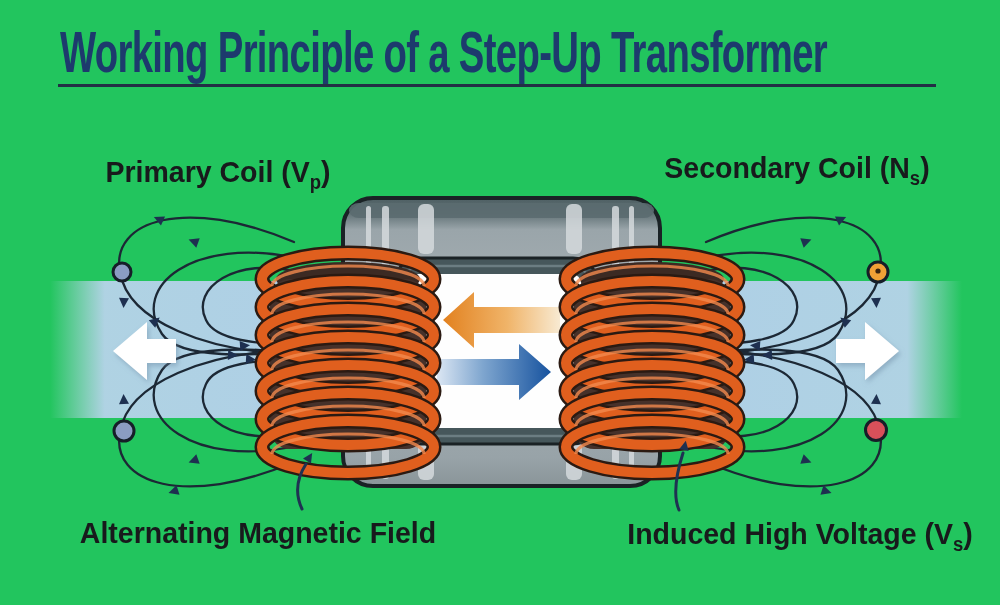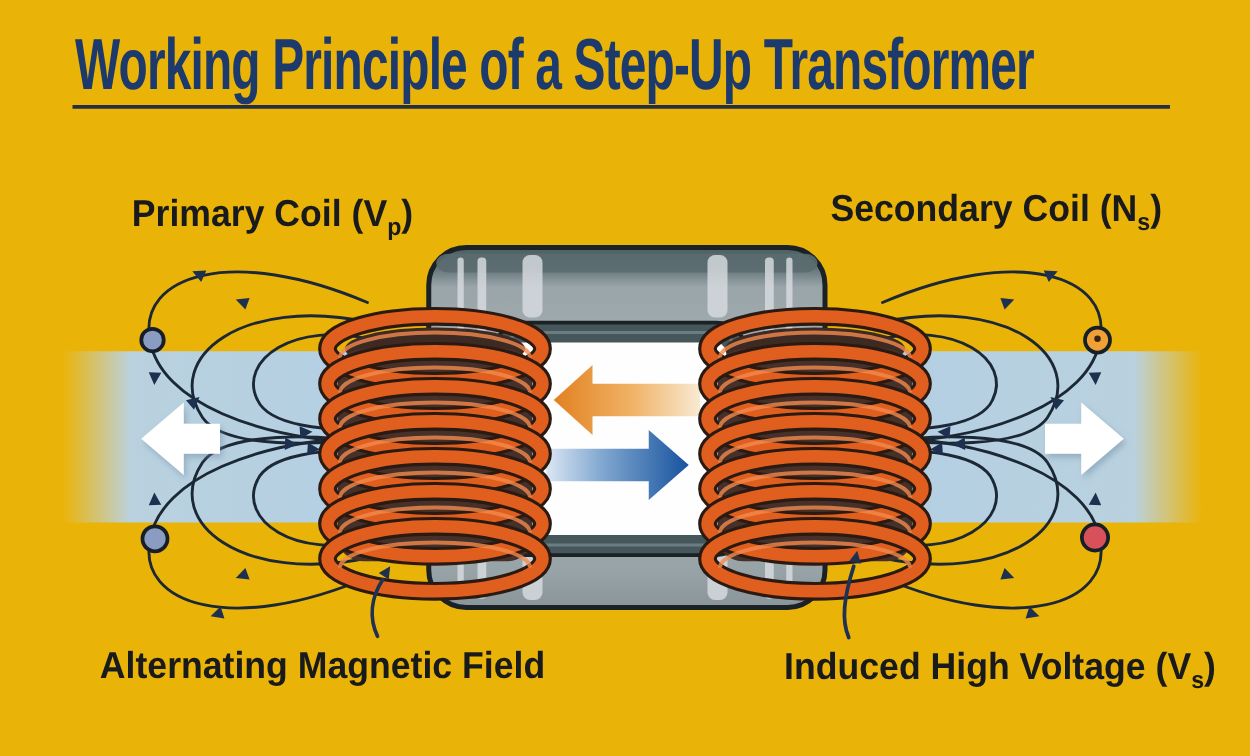--- a/index.html
+++ b/index.html
@@ -1,16 +1,16 @@
 <!DOCTYPE html>
 <html><head>
 <meta charset="utf-8">
 <style>
   html,body{margin:0;padding:0;background:#ffffff;}
-  #stage{position:relative;width:1000px;height:605px;background:#eab308;overflow:hidden;
+  #stage{position:relative;width:1000px;height:605px;background:#22c55e;overflow:hidden;
          font-family:"Liberation Sans",sans-serif;}
   #stage svg{position:absolute;left:0;top:0;}
   .title{position:absolute;left:60px;top:18px;font-size:58px;font-weight:700;
          letter-spacing:-1px;color:#1d3a6d;white-space:nowrap;
          transform:scaleX(.66);transform-origin:left top;}
   .rule{position:absolute;left:58px;top:84px;width:878px;height:3px;background:#232f45;}
   .lbl{position:absolute;font-size:30px;font-weight:600;color:#181a1c;white-space:nowrap;
        transform:translateX(-50%) scaleX(.95);transform-origin:center top;}
   .lbl sub{font-size:.65em;line-height:0;}
   #lbl-primary{left:218px;top:155px;}

